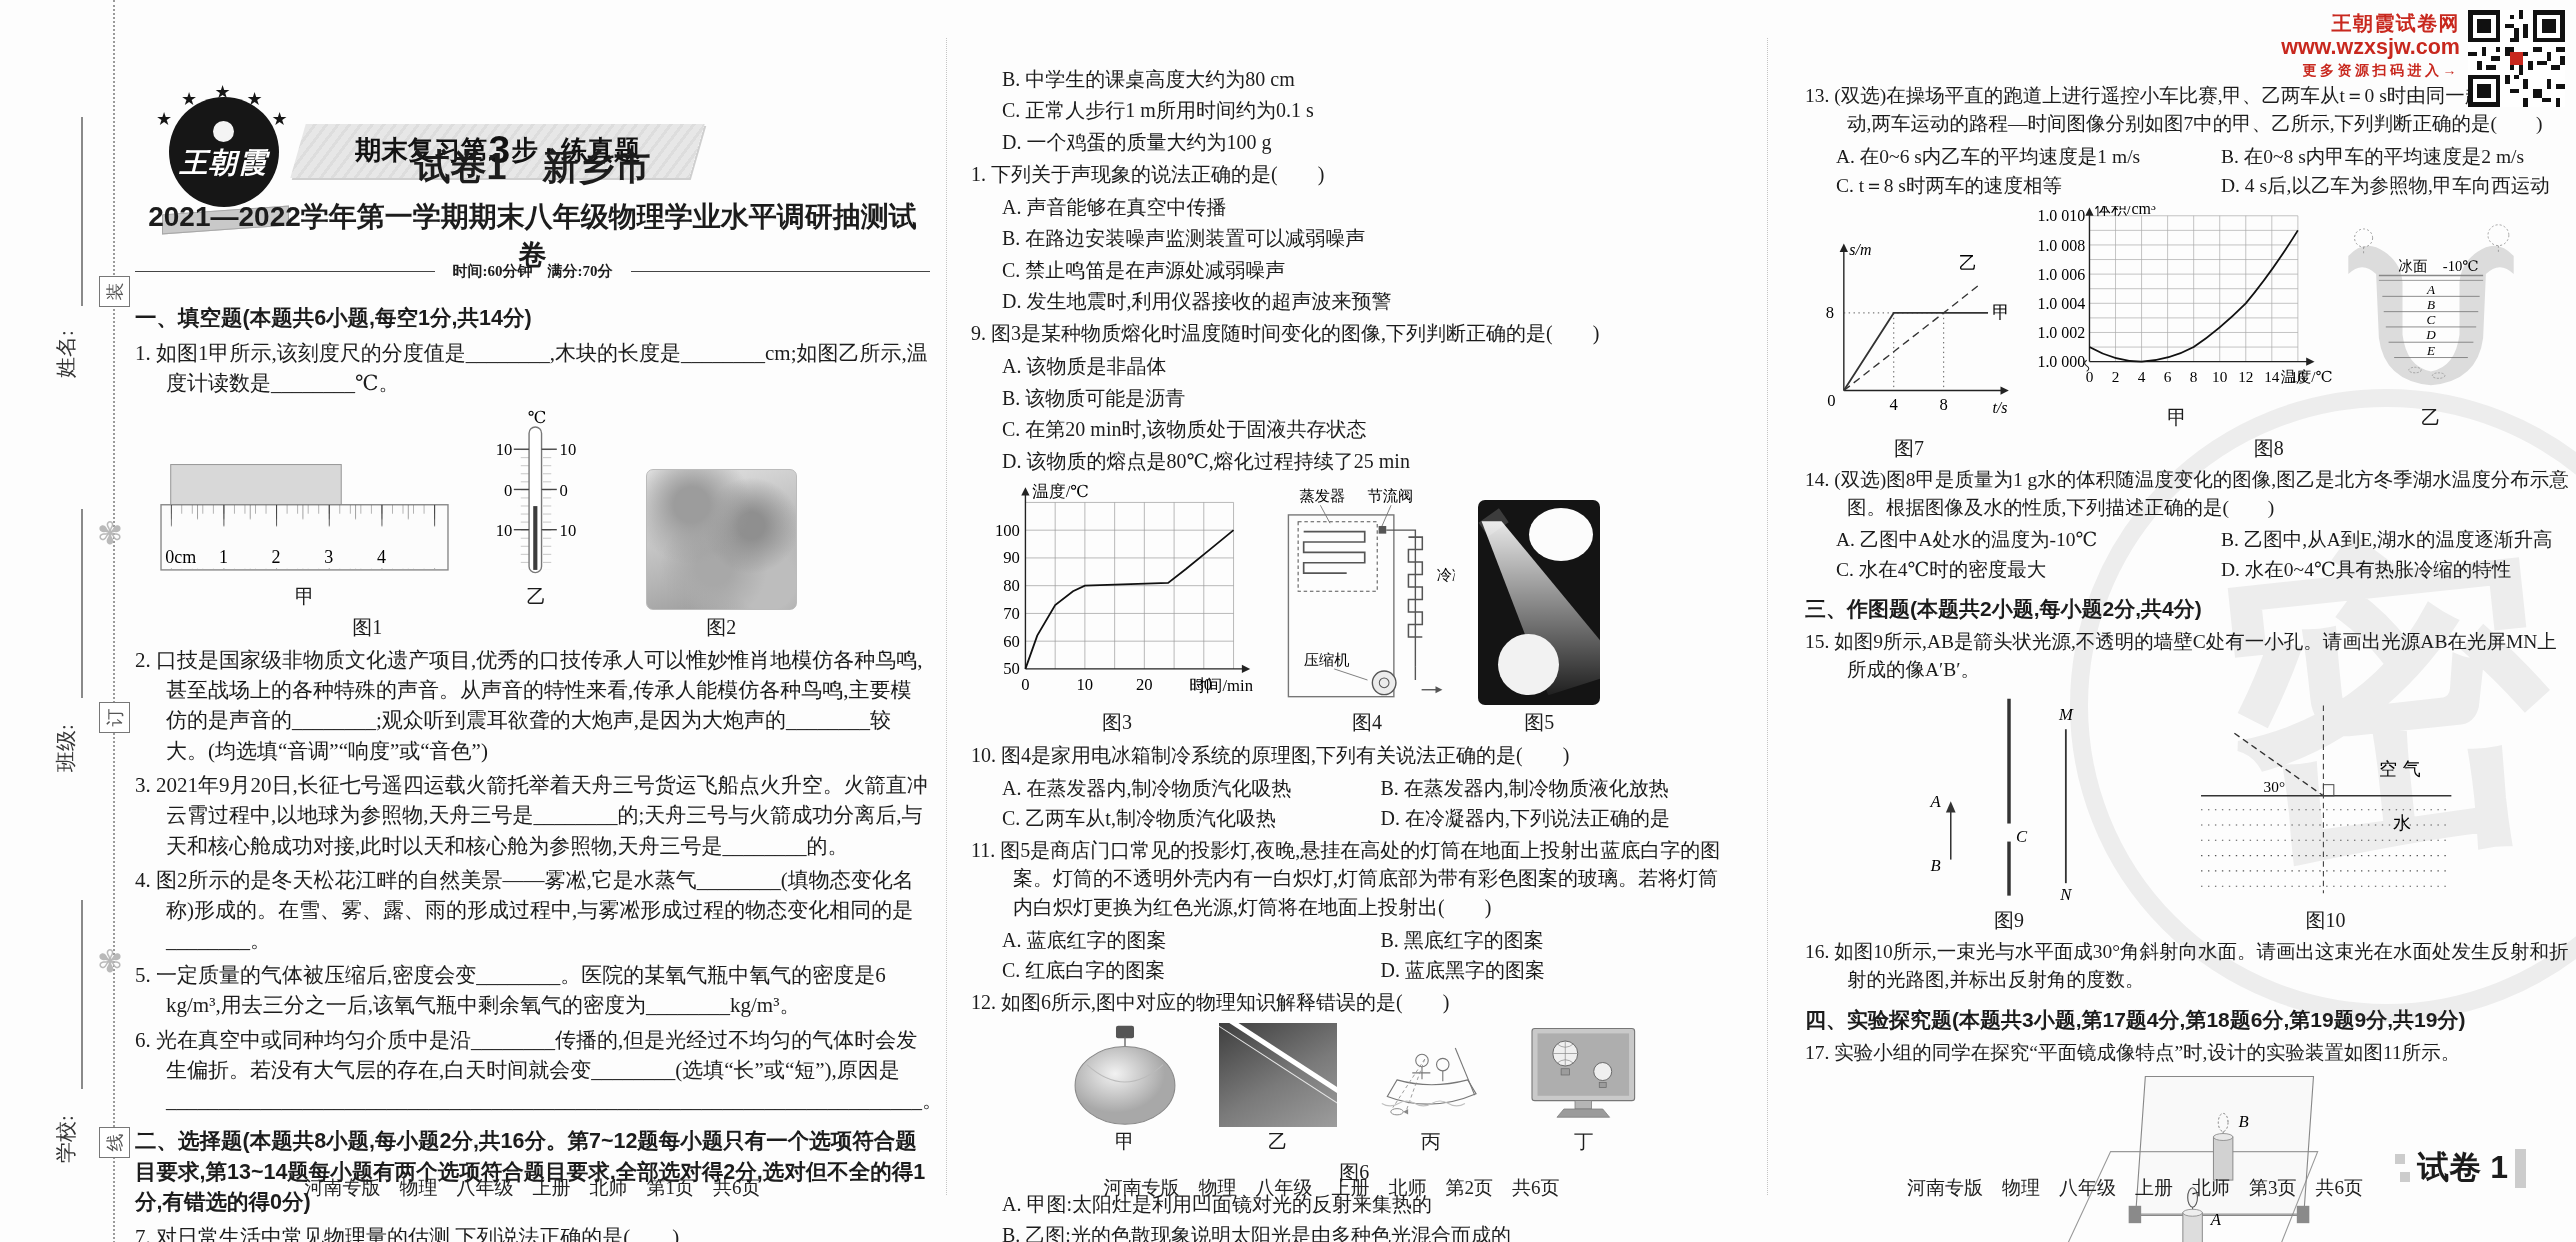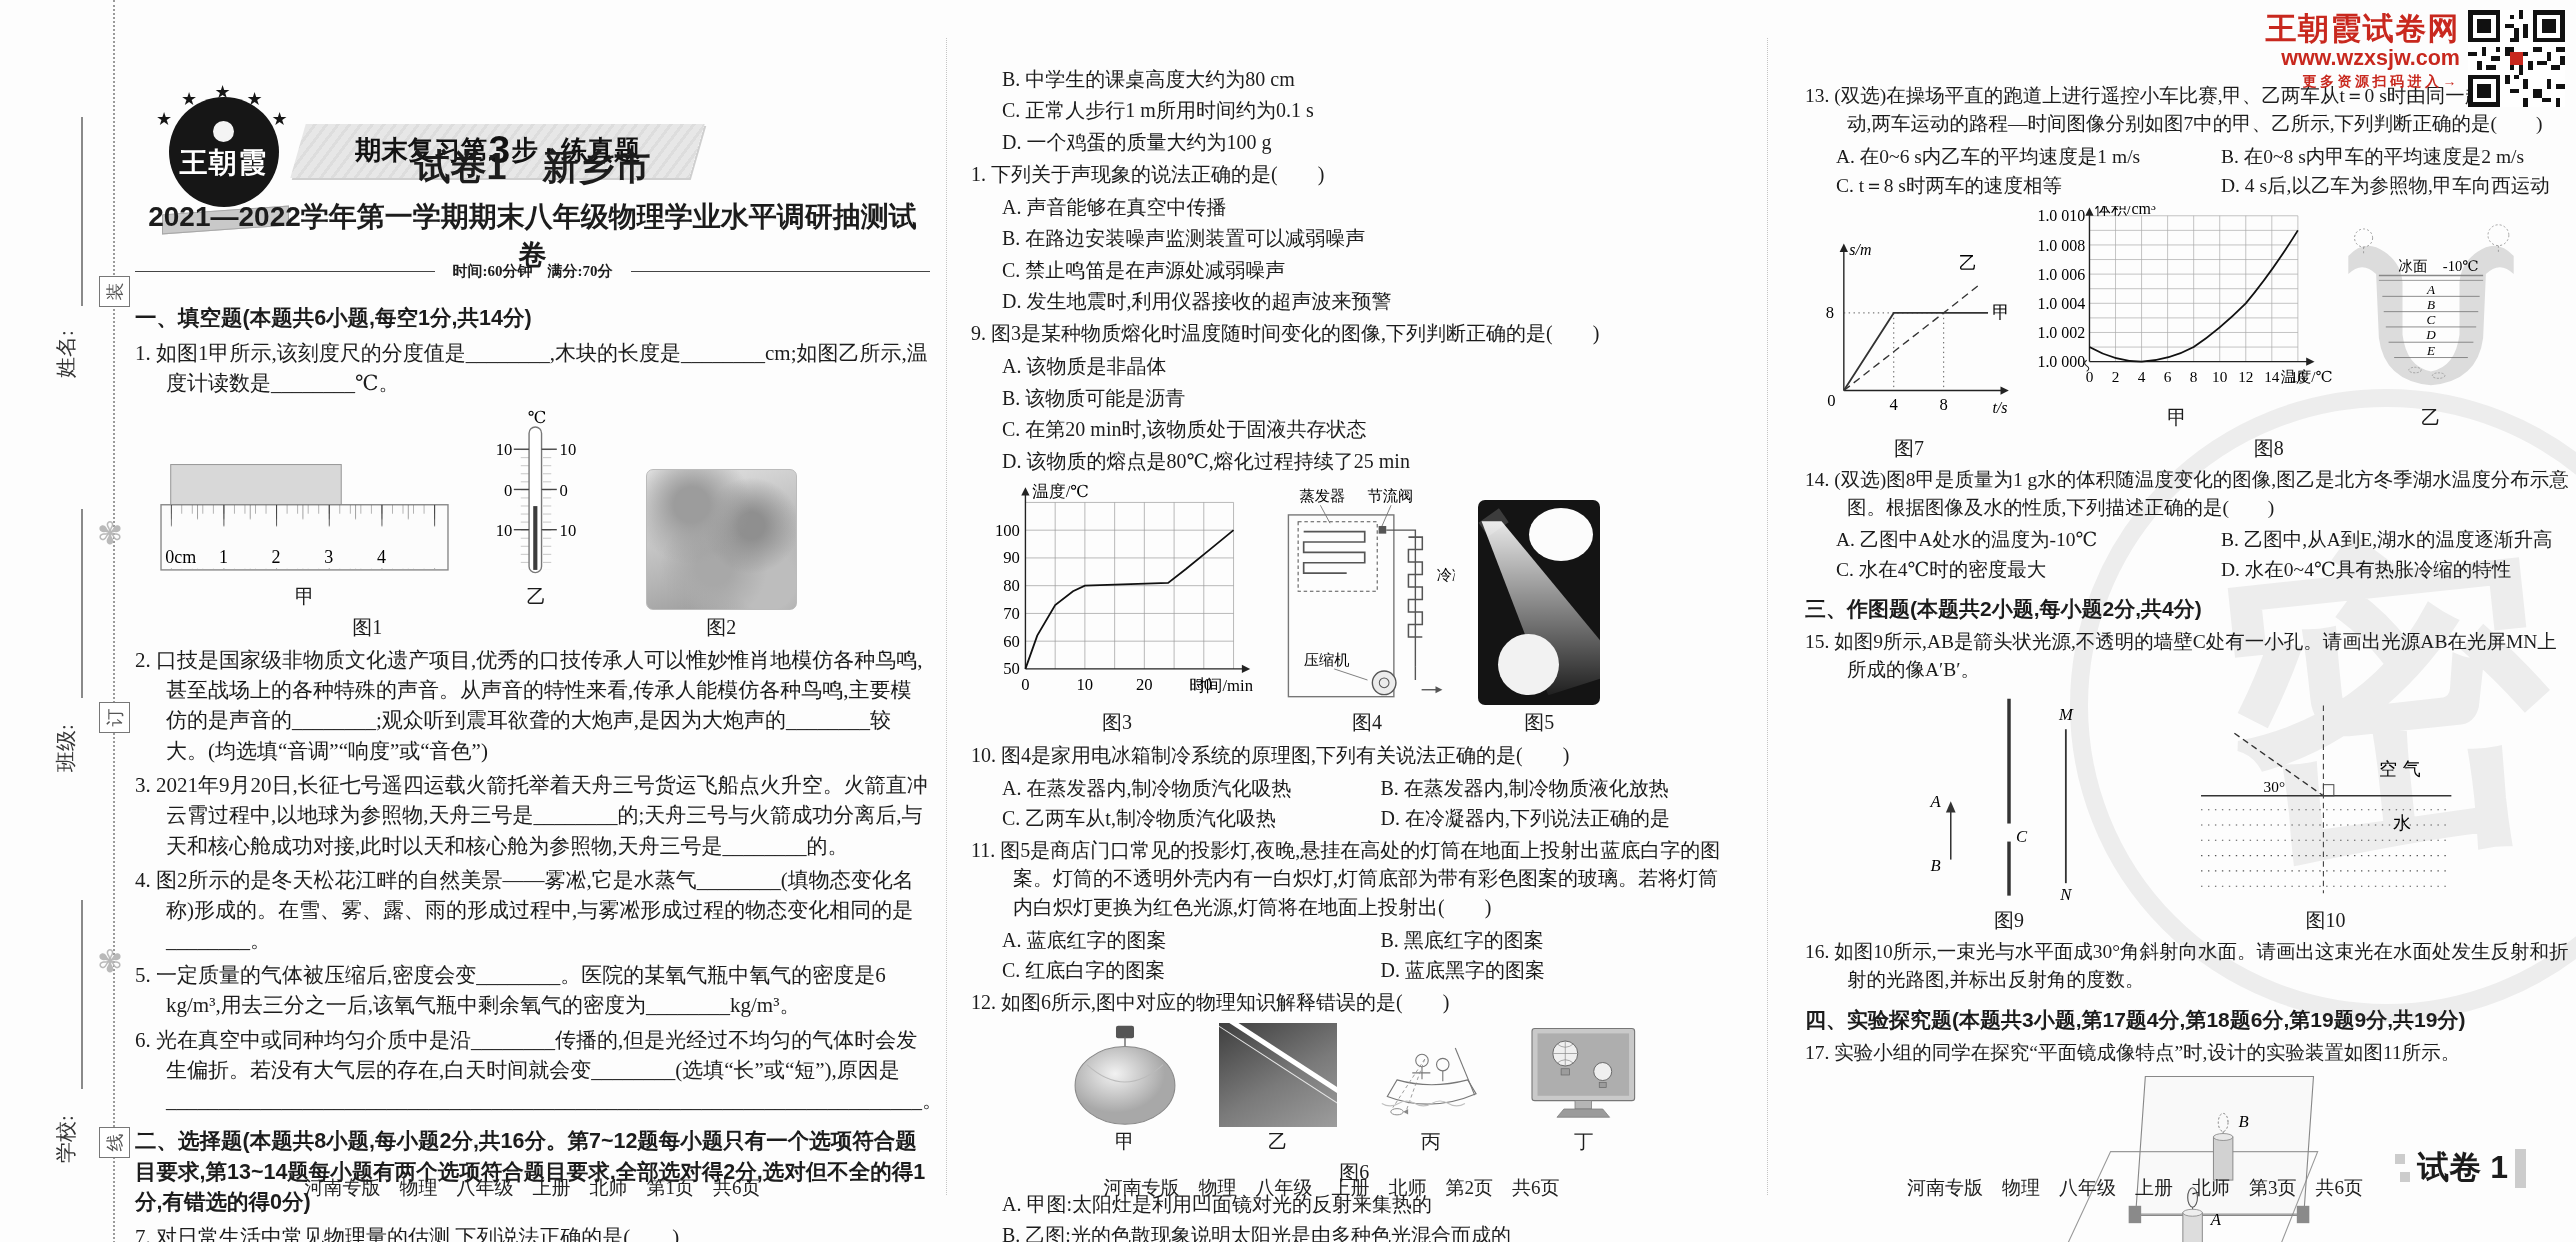--- a/index.html
+++ b/index.html
@@ -23,21 +23,21 @@
   .col{position:absolute;top:42px;z-index:2;}
   #col1{left:135px;width:795px;}
   #col2{left:971px;width:757px;top:61px;}
   #col3{left:1805px;width:770px;top:78px;}
   
   .hdr{position:relative;height:250px;}
   .logo{position:absolute;left:19.5px;top:35px;width:139px;height:174px;}
   .logo-circ{position:absolute;left:14px;top:19.5px;width:110px;height:110px;background:#161616;border-radius:50%;
              display:flex;flex-direction:column;align-items:center;justify-content:center;}
   .logo-circ .face{width:21px;height:21px;border-radius:50%;background:#f4f4f4;margin-bottom:2.8px;}
-  .logo-circ .ltxt{color:#fff;font-size:28px;font-weight:bold;letter-spacing:1.4px;}
+  .logo-circ .ltxt{color:#fff;font-size:28px;font-weight:bold;font-style:italic;letter-spacing:1.4px;}
   .lstar{position:absolute;font-size:18px;color:#161616;}
   .ribbon{position:absolute;left:7px;top:133px;width:125px;height:18px;background:#c9c9c9;
           transform:skewY(-4deg);border:0.7px solid #a8a8a8;}
   .banner{position:absolute;left:163px;top:82px;width:399px;height:54px;
           background:repeating-linear-gradient(115deg,#e7e7e7 0 7px,#dddddd 7px 10.4px);
           transform:skewX(-16deg);box-shadow:2.1px 2.1px 0 #cfcfcf;}
   .banner .btxt{transform:skewX(16deg);text-align:center;font-weight:bold;font-size:26.4px;line-height:51px;color:#111;}
   .banner .bnum{font-size:39px;vertical-align:-4.2px;padding:0 1.4px;}
   .l-title{position:absolute;left:0;right:0;top:101px;text-align:center;font-size:36px;font-weight:bold;}
   .l-sub{position:absolute;left:0;right:0;top:156px;text-align:center;font-size:28px;font-weight:bold;}
@@ -71,21 +71,21 @@
       background:linear-gradient(rgba(255,255,255,.9),rgba(255,255,255,.05));
       clip-path:polygon(12% 0,24% 0,98% 86%,52% 100%);}
   .fig5 .disc{position:absolute;right:7px;top:8.3px;width:64px;height:53px;background:#fcfcfc;border-radius:50%;}
   .fig5 .spot{position:absolute;left:19.5px;bottom:9.7px;width:61px;height:61px;border-radius:50%;background:#f2f2f2;}
   .fig6b{width:118px;height:104px;background:linear-gradient(150deg,#3e3e3e,#7a7a7a 55%,#9d9d9d);position:relative;overflow:hidden;}
   .fig6b .bm1{position:absolute;left:-16.7px;top:31px;width:167px;height:4.9px;background:#fff;transform:rotate(33deg);}
   .fig6b .bm2{position:absolute;left:-16.7px;top:46px;width:167px;height:1.4px;background:#e6e6e6;transform:rotate(33deg);}
   svg text{font-family:"Liberation Serif","DejaVu Serif",serif;}
   
   .promo{position:absolute;left:2140px;top:12.5px;width:320px;text-align:right;z-index:3;}
-  .promo .site{font-size:31px;font-weight:bold;letter-spacing:1.4px;line-height:1.06;font-family:"Liberation Sans",sans-serif;}
+  .promo .site{font-size:20px;font-weight:bold;letter-spacing:1.4px;line-height:1.06;font-family:"Liberation Sans",sans-serif;}
   .promo .url{font-size:21.5px;font-weight:bold;line-height:1.25;font-family:"Liberation Sans",sans-serif;}
   .promo .more{font-size:14px;font-weight:bold;letter-spacing:3.5px;line-height:1.3;font-family:"Liberation Sans",sans-serif;}
   .qr{position:absolute;left:2468px;top:9.7px;z-index:3;}
   
   .foot{position:absolute;top:1175px;font-size:19px;text-align:center;color:#222;z-index:2;}
   .tab{position:absolute;left:2395px;top:1146px;display:flex;align-items:center;gap:7px;z-index:3;}
   .tab .d1{width:10.4px;height:10.4px;background:#ccc;margin-bottom:18px;}
   .tab .d2{width:10.4px;height:10.4px;background:#ccc;margin-top:18px;margin-left:-12.5px;}
   .tab strong{font-size:32px;font-family:"Liberation Sans",sans-serif;}
   .tab .bar{width:11px;height:39px;background:#ccc;}

